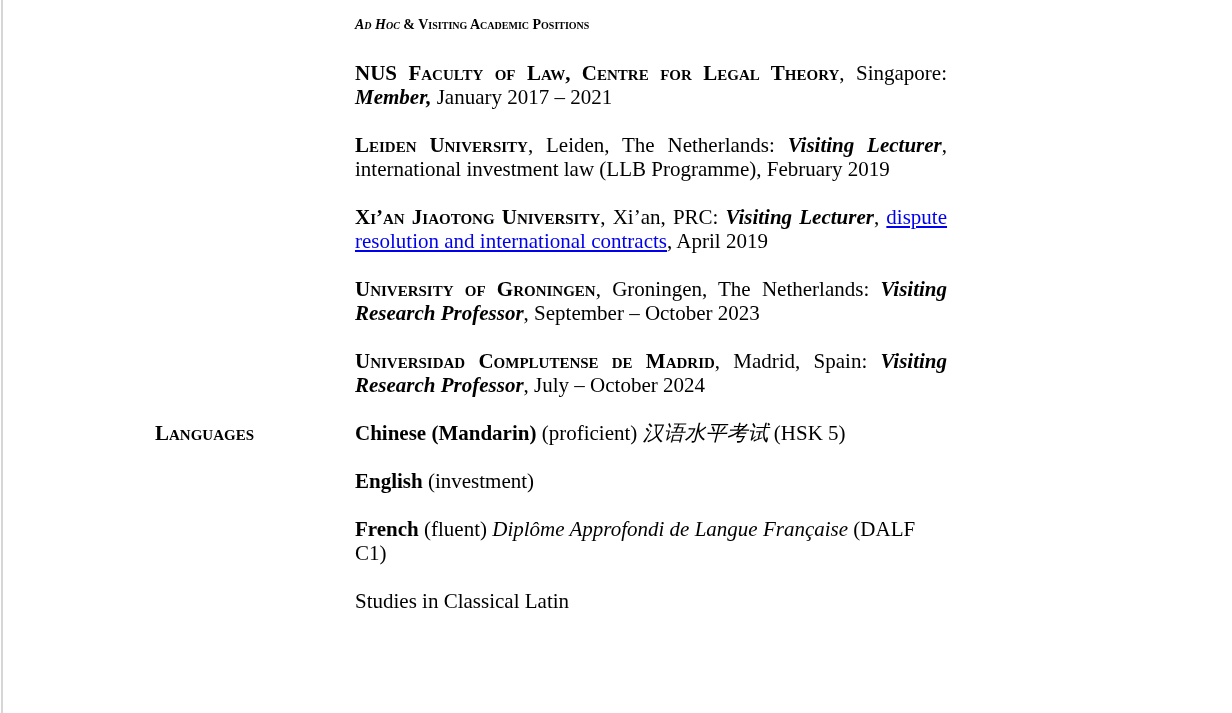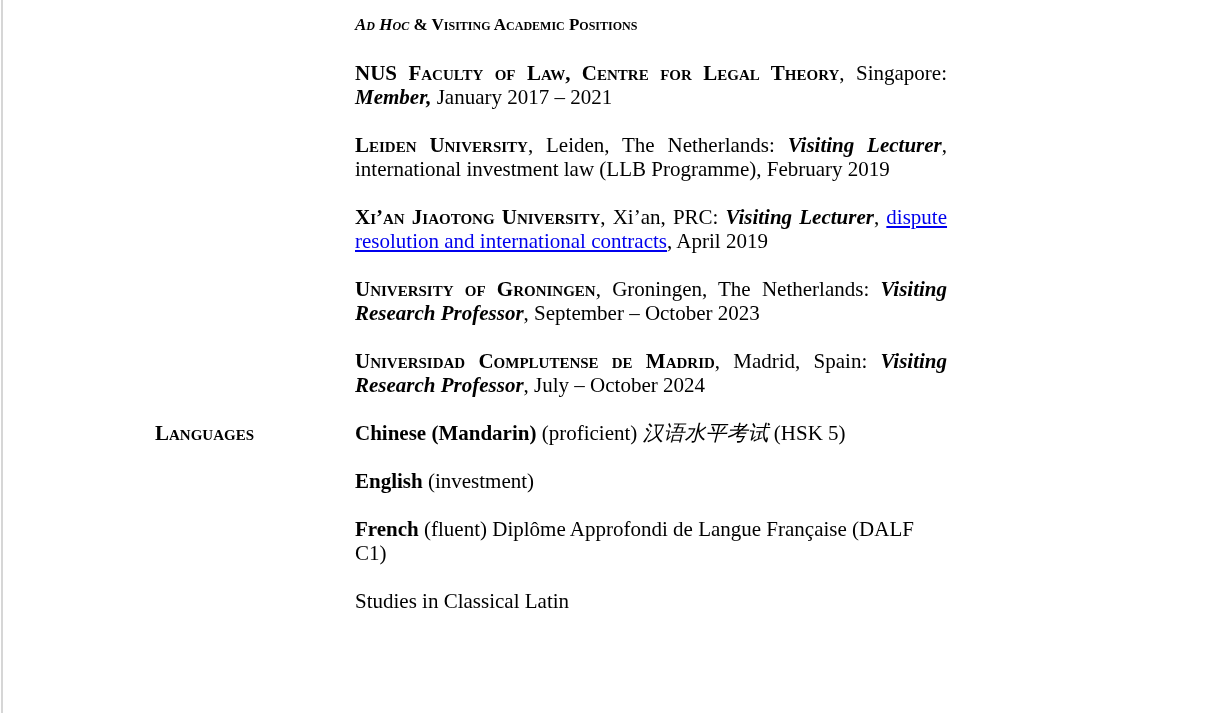--- a/index.html
+++ b/index.html
@@ -17,32 +17,32 @@
     position: absolute;
     left: 1px; top: 0;
     width: 2px; height: 713px;
     background: #d6d6d6;
   }
   .doc { padding: 13px 0 0 155px; }
   .row { display: flex; }
   .label-col { width: 200px; flex: 0 0 200px; }
   .text-col { width: 592px; flex: 0 0 592px; }
   h2.heading {
-    font-size: 17px; line-height: 24px;
+    font-size: 14px; line-height: 24px;
     margin: 0 0 24px 0;
     font-weight: 700;
     font-variant: small-caps;
   }
   h2.heading .it { font-style: italic; }
   p { margin: 0 0 24px 0; }
   p.entry { text-align: justify; }
   .sc { font-variant: small-caps; font-weight: 700; }
   .b  { font-weight: 700; }
   .bi { font-weight: 700; font-style: italic; margin-top: 12px; }
-  .i  { }
+  .i  { font-style: italic; }
   .cjk { font-style: italic; font-family: Liberation Serif, serif; }
   a.link {
     color: #0000ee;
     text-decoration: underline;
     cursor: pointer;
   }
 </style>
 </head>
 <body>
 

